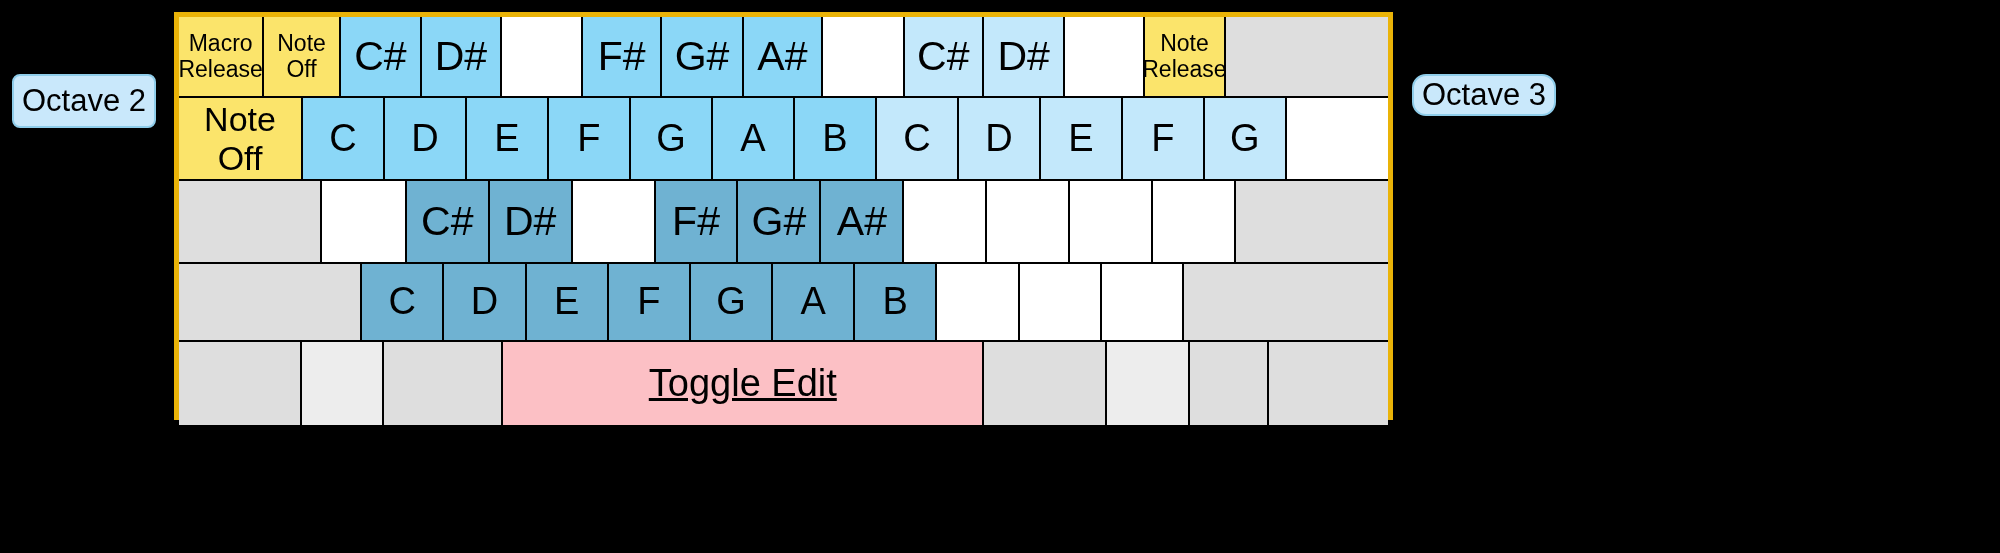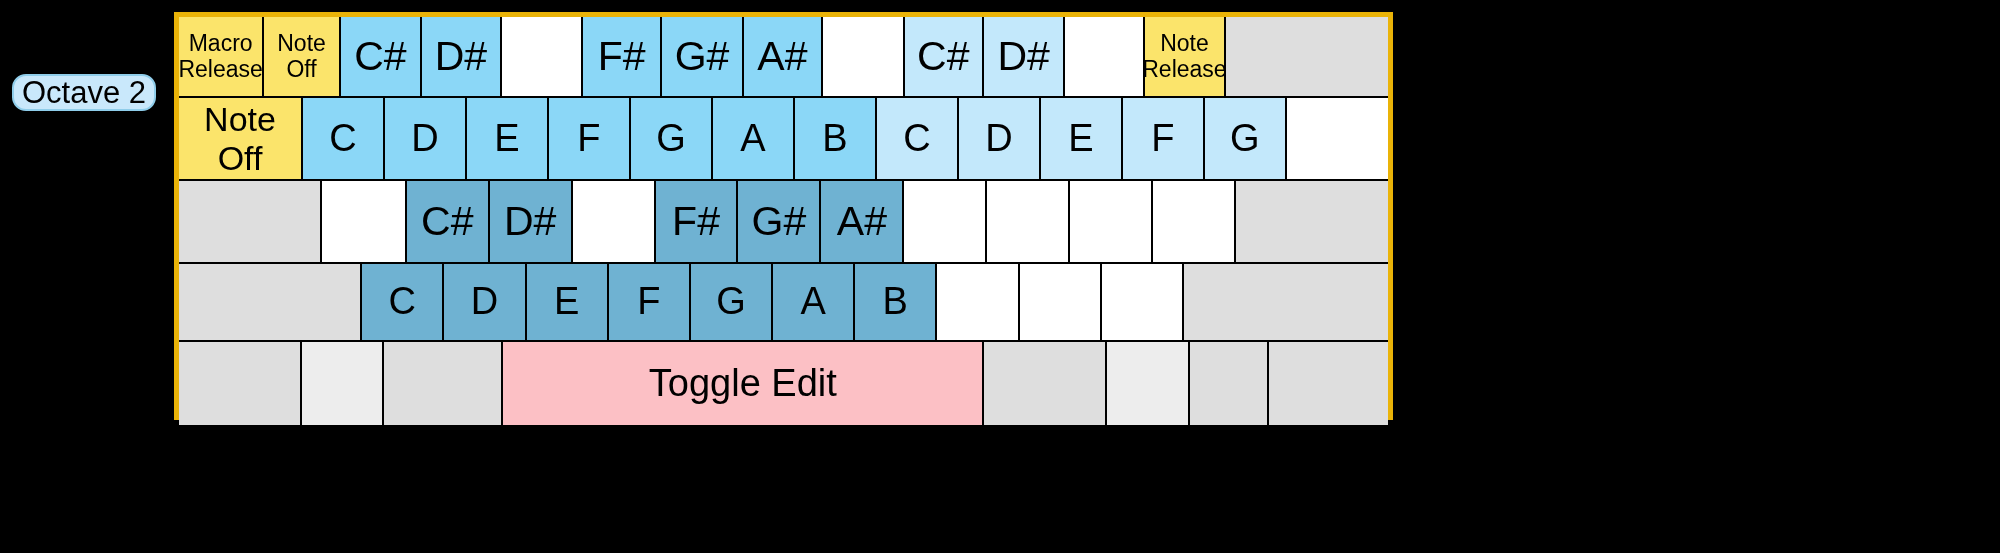--- a/index.html
+++ b/index.html
@@ -57,21 +57,21 @@
   .cell:last-child { border-right: none; }
 
   
   .f-white   { background: #ffffff; }
   .f-grey    { background: #dedede; }
   .f-grey2   { background: #ededed; }
   .f-yellow  { background: #fbe46b; }
   .f-sky     { background: #8bd7f7; }
   .f-lightsky{ background: #c3e8fb; }
   .f-steel   { background: #6fb2d2; }
-  .f-pink    { background: #fcc0c5; }
+  .f-pink    { background: #fcc0c5; text-decoration: underline; }
 
   
   .lg  { font-size: 41px; }
   .md  { font-size: 34px; }
   .sm  { font-size: 23px; }
   .xl  { font-size: 38px; }
 
   .two-line { flex-direction: column; line-height: 1.12; }
 
   
@@ -82,30 +82,31 @@
     border-radius: 14px;
     color: #000000;
     font-size: 31px;
     font-family: "Liberation Sans", sans-serif;
     display: flex;
     align-items: center;
     justify-content: center;
     white-space: nowrap;
     box-sizing: border-box;
   }
-  #pill-oct2 { left: 12px;   top: 74px;  width: 144px; height: 37px; }
+  #pill-oct2 { left: 12px;   top: 74px;  width: 144px; height: 54px; border-radius: 8px; }
   #pill-oct1 { left: 12px;   top: 238px; width: 144px; height: 42px; }
   #pill-oct3 { left: 1412px; top: 74px;  width: 144px; height: 42px; }
 </style>
 </head>
 <body>
 
 <div id="stage">
 
   <div id="pill-oct2" class="pill">Octave 2</div>
+  <div id="pill-oct3" class="pill">Octave 3</div>
 
   <div id="keyboard">
       <div class="krow r1">
         <div class="cell f-yellow sm two-line" style="flex: 0 0 7.05596%;">
           <span>Macro</span>
           <span>Release</span>
         </div>
         <div class="cell f-yellow sm two-line" style="flex: 0 0 6.32603%;">
           <span>Note</span>
           <span>Off</span>

